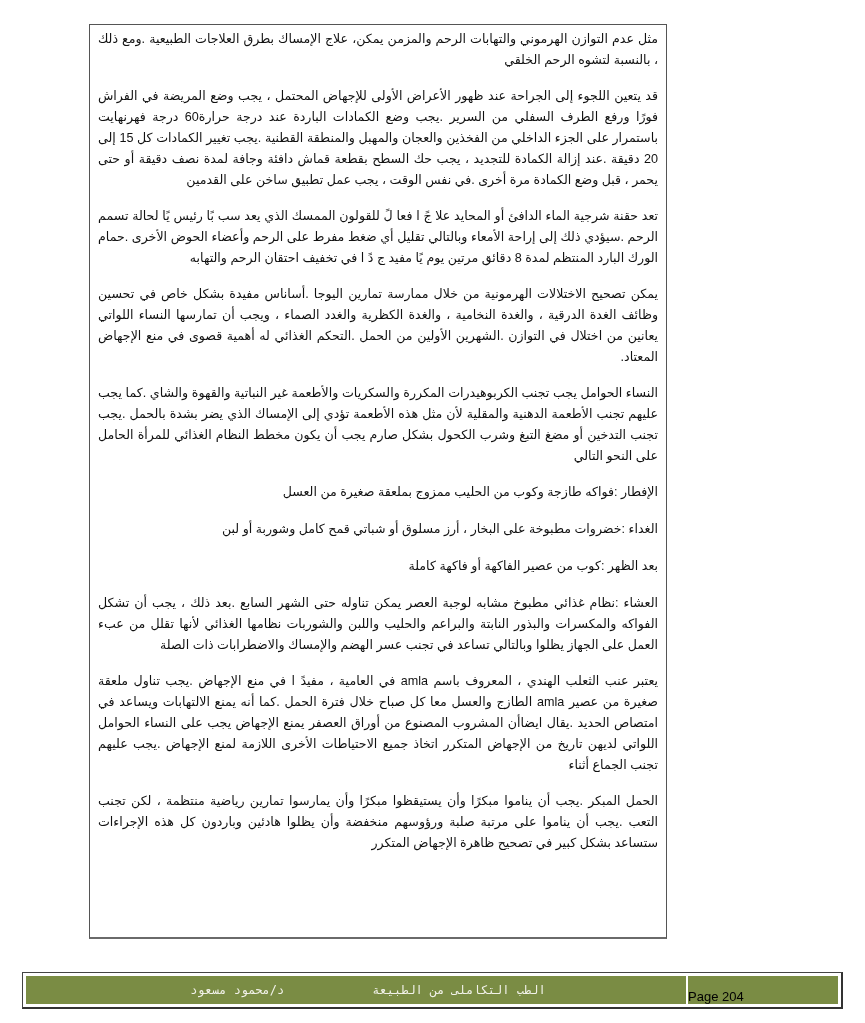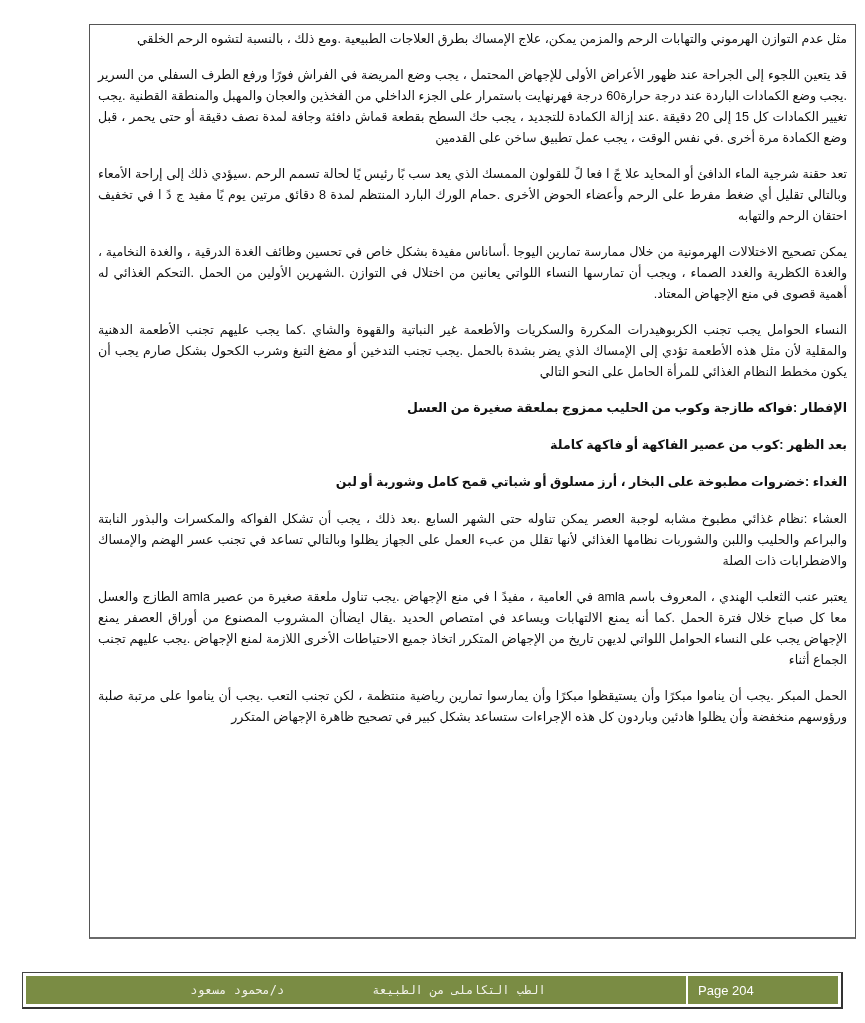--- a/index.html
+++ b/index.html
@@ -12,40 +12,39 @@
       height: 1023px;
       position: relative;
       overflow: hidden;
       font-family: "DejaVu Sans", "Liberation Sans", sans-serif;
       color: #111111;
     }
     .content-box {
       position: absolute;
       left: 89px;
       top: 24px;
-      width: 767px;
+      width: 578px;
       height: 915px;
       border: 1px solid #555555;
       border-bottom: 2px solid #6a6a6a;
       box-sizing: border-box;
       padding: 4px 8px 0 8px;
       direction: rtl;
       text-align: justify;
     }
     .para {
       margin: 0 0 15px 0;
       font-family: "Liberation Sans", "DejaVu Sans", sans-serif;
       font-size: 12.6px;
       line-height: 21px;
       text-align: justify;
       text-align-last: right;
     }
     .para.single {
       margin-bottom: 16px;
-      font-weight: bold;
     }
     .footer {
       position: absolute;
       left: 22px;
       top: 972px;
       width: 821px;
       height: 37px;
       border: 1px solid #444444;
       border-bottom: 2px solid #333333;
       border-right: 2px solid #333333;
@@ -78,41 +77,40 @@
       margin-right: 60px;
       margin-left: 24px;
     }
     .footer-sep {
       width: 2px;
       background: #ffffff;
     }
     .footer-page-cell {
       width: 150px;
       background: #7a8c44;
-      color: #ffffff;
+      color: #000000;
       display: flex;
-      align-items: center;
-      padding-left: 10px;
+      align-items: flex-end;
       box-sizing: border-box;
       font-family: "Liberation Sans", "DejaVu Sans", sans-serif;
       font-size: 13px;
     }
   </style>
 </head>
 <body>
 
 <div class="content-box">
   <p class="para">مثل عدم التوازن الهرموني والتهابات الرحم والمزمن يمكن، علاج الإمساك بطرق العلاجات الطبيعية .ومع ذلك ، بالنسبة لتشوه الرحم الخلقي</p>
   <p class="para">قد يتعين اللجوء إلى الجراحة عند ظهور الأعراض الأولى للإجهاض المحتمل ، يجب وضع المريضة في الفراش فورًا ورفع الطرف السفلي من السرير .يجب وضع الكمادات الباردة عند درجة حرارة60  درجة فهرنهايت باستمرار على الجزء الداخلي من الفخذين والعجان والمهبل والمنطقة القطنية .يجب تغيير الكمادات كل 15 إلى 20 دقيقة .عند إزالة الكمادة للتجديد ، يجب حك السطح بقطعة قماش دافئة وجافة لمدة نصف دقيقة أو حتى يحمر ، قبل وضع الكمادة مرة أخرى .في نفس الوقت ، يجب عمل تطبيق ساخن على القدمين</p>
   <p class="para">تعد حقنة شرجية الماء الدافئ أو المحايد علا جً ا فعا لً للقولون الممسك الذي يعد سب بًا رئيس يًا لحالة تسمم الرحم .سيؤدي ذلك إلى إراحة الأمعاء وبالتالي تقليل أي ضغط مفرط على الرحم وأعضاء الحوض الأخرى .حمام الورك البارد المنتظم لمدة 8 دقائق مرتين يوم يًا مفيد ج دً ا في تخفيف احتقان الرحم والتهابه</p>
   <p class="para">يمكن تصحيح الاختلالات الهرمونية من خلال ممارسة تمارين اليوجا .أساناس مفيدة بشكل خاص في تحسين وظائف الغدة الدرقية ، والغدة النخامية ، والغدة الكظرية والغدد الصماء ، ويجب أن تمارسها النساء اللواتي يعانين من اختلال في التوازن .الشهرين الأولين من الحمل .التحكم الغذائي له أهمية قصوى في منع الإجهاض المعتاد.</p>
   <p class="para">النساء الحوامل يجب تجنب الكربوهيدرات المكررة والسكريات والأطعمة غير النباتية والقهوة والشاي .كما يجب عليهم تجنب الأطعمة الدهنية والمقلية لأن مثل هذه الأطعمة تؤدي إلى الإمساك الذي يضر بشدة بالحمل .يجب تجنب التدخين أو مضغ التبغ وشرب الكحول بشكل صارم يجب أن يكون مخطط النظام الغذائي للمرأة الحامل على النحو التالي</p>
   <p class="para single">الإفطار :فواكه طازجة وكوب من الحليب ممزوج بملعقة صغيرة من العسل</p>
+  <p class="para single">الغداء :خضروات مطبوخة على البخار ، أرز مسلوق أو شباتي قمح كامل وشوربة أو لبن</p>
   <p class="para single">بعد الظهر :كوب من عصير الفاكهة أو فاكهة كاملة</p>
-  <p class="para single">الغداء :خضروات مطبوخة على البخار ، أرز مسلوق أو شباتي قمح كامل وشوربة أو لبن</p>
   <p class="para">العشاء :نظام غذائي مطبوخ مشابه لوجبة العصر يمكن تناوله حتى الشهر السابع .بعد ذلك ، يجب أن تشكل الفواكه والمكسرات والبذور النابتة والبراعم والحليب واللبن والشوربات نظامها الغذائي لأنها تقلل من عبء العمل على الجهاز يظلوا وبالتالي تساعد في تجنب عسر الهضم والإمساك والاضطرابات ذات الصلة</p>
   <p class="para">يعتبر عنب الثعلب الهندي ، المعروف باسم amla في العامية ، مفيدً ا في منع الإجهاض .يجب تناول ملعقة صغيرة من عصير amla الطازج والعسل معا كل صباح خلال فترة الحمل .كما أنه يمنع الالتهابات ويساعد في امتصاص الحديد .يقال ايضاأن المشروب المصنوع من أوراق العصفر يمنع الإجهاض يجب على النساء الحوامل اللواتي لديهن تاريخ من الإجهاض المتكرر اتخاذ جميع الاحتياطات الأخرى اللازمة لمنع الإجهاض .يجب عليهم تجنب الجماع أثناء</p>
   <p class="para">الحمل المبكر .يجب أن يناموا مبكرًا وأن يستيقظوا مبكرًا وأن يمارسوا تمارين رياضية منتظمة ، لكن تجنب التعب .يجب أن يناموا على مرتبة صلبة ورؤوسهم منخفضة وأن يظلوا هادئين وباردون كل هذه الإجراءات ستساعد بشكل كبير في تصحيح ظاهرة الإجهاض المتكرر</p>
 </div>
 
 <div class="footer">
   <div class="footer-inner">
     <div class="footer-title-cell">
       <span class="book-title">الطب التكاملى من الطبيعة</span>
       <span class="author">د/محمود مسعود</span>

